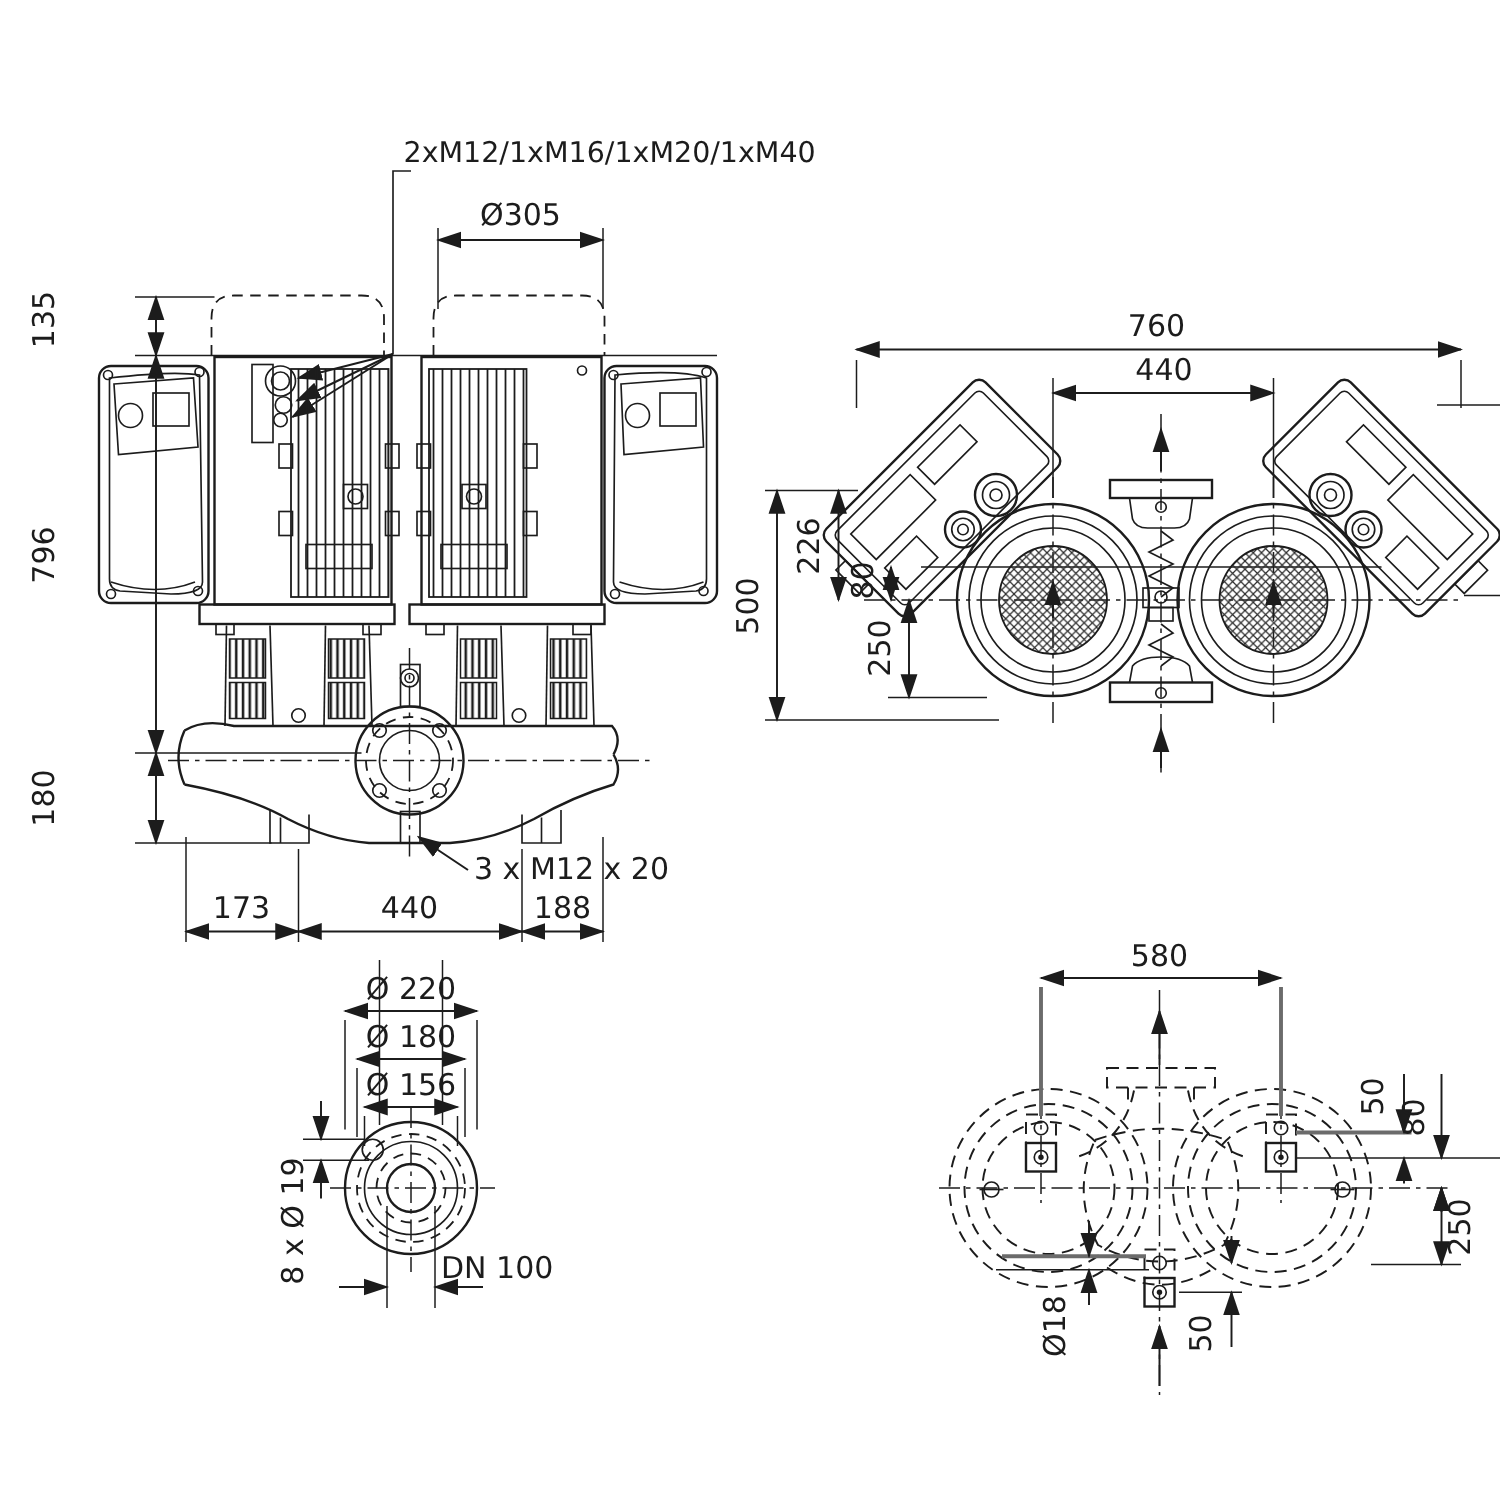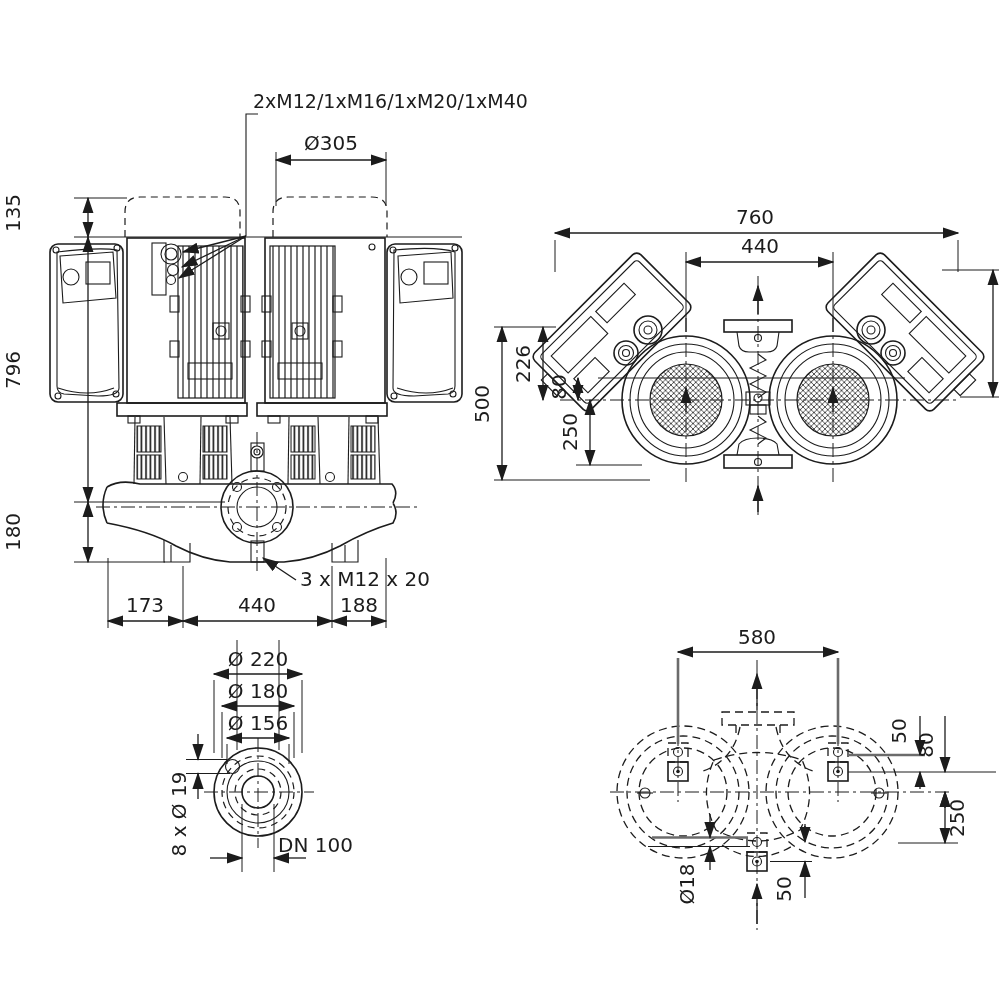--- a/index.html
+++ b/index.html
@@ -1,17 +1,17 @@
 <!DOCTYPE html>
 <html><head>
 <meta charset="utf-8">
 <style>
   html,body{margin:0;padding:0;background:#fff;}
   body{width:1000px;height:1000px;position:relative;font-family:"DejaVu Sans",sans-serif;}
-  .drawing-wrap{position:absolute;inset:0;}
+  .drawing-wrap{position:absolute;inset:0;padding-left:16px;}
   svg{display:block;}
   svg text{fill:#1c1c1c;font-family:"DejaVu Sans",sans-serif;font-size:20px;}
   svg text.small{font-size:19px;}
   .ln{stroke:#1c1c1c;stroke-width:1.6;fill:none;}
   .ln2{stroke:#1c1c1c;stroke-width:1.1;fill:none;}
   .ref{stroke:#1c1c1c;stroke-width:1;fill:none;}
   .refg{stroke:#6b6b6b;stroke-width:2.6;fill:none;}
   .dim{stroke:#1c1c1c;stroke-width:1.3;fill:none;}
   .dash{stroke:#1c1c1c;stroke-width:1.3;fill:none;stroke-dasharray:8 5;}
   .dashf{stroke:#1c1c1c;stroke-width:1.2;fill:none;stroke-dasharray:7 5;}

